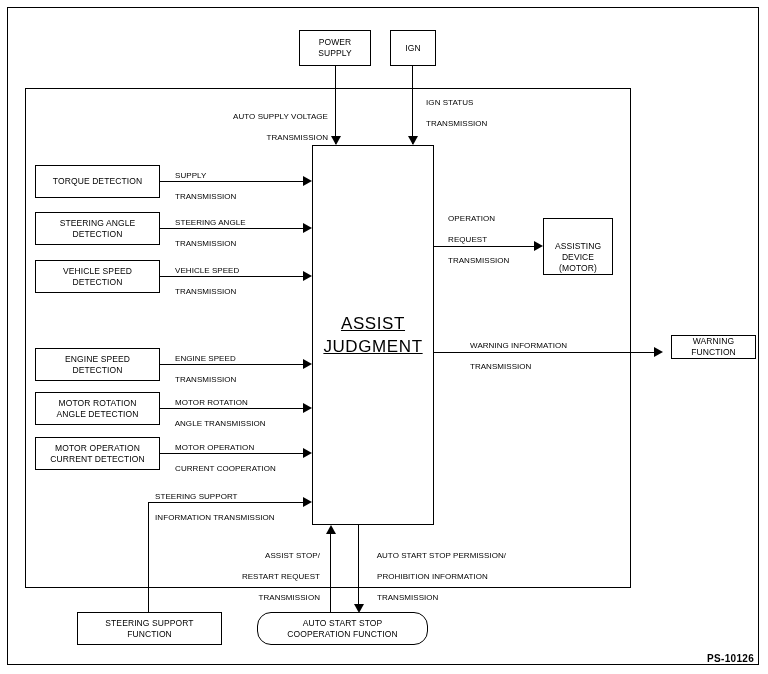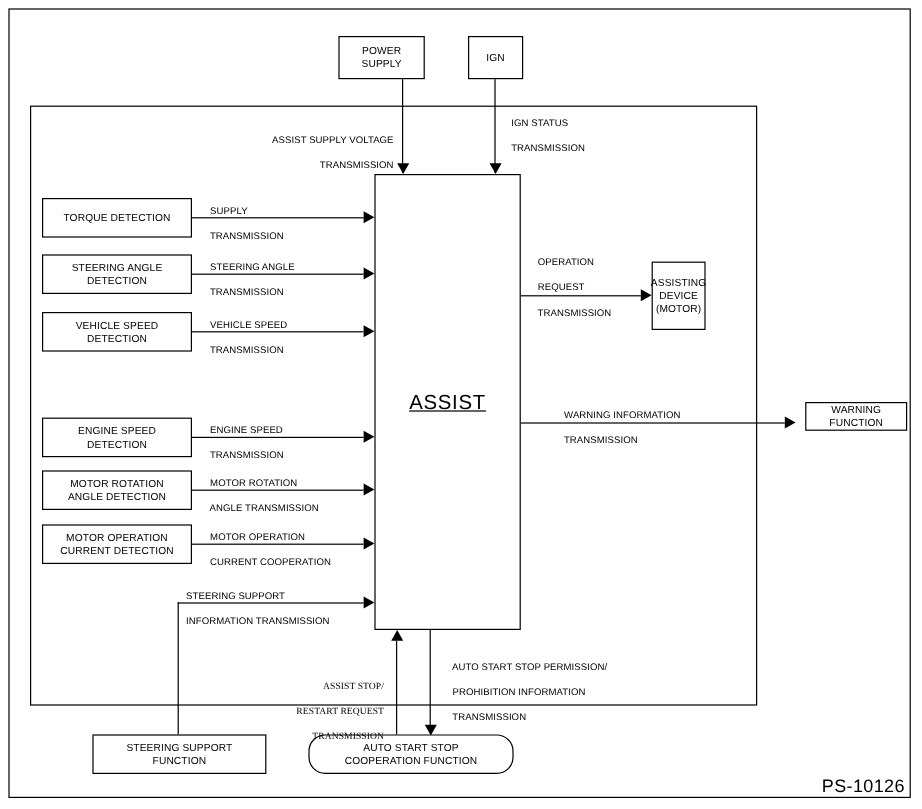--- a/index.html
+++ b/index.html
@@ -21,60 +21,61 @@
 
   .ln{position:absolute;background:#000;}
   .h{height:1px;}
   .v{width:1px;}
 
   .ar{position:absolute;width:0;height:0;}
   .ar-r{border-top:5px solid transparent;border-bottom:5px solid transparent;border-left:9px solid #000;}
   .ar-d{border-left:5px solid transparent;border-right:5px solid transparent;border-top:9px solid #000;}
   .ar-u{border-left:5px solid transparent;border-right:5px solid transparent;border-bottom:9px solid #000;}
 
-  #code{position:absolute;right:14px;bottom:10px;font-size:15px;color:#000;letter-spacing:.3px;}
+  #code{position:absolute;right:14px;bottom:10px;font-size:10px;color:#000;letter-spacing:.3px;font-weight:bold;}
 </style>
 </head>
 <body>
 
 <div id="page">
   <div id="frame"></div>
 
   <div class="sysbound" style="left:25px;top:88px;width:606px;height:500px;"></div>
 
-  <div class="node" style="left:282px;top:30px;width:72px;height:36px;">
+  <div class="node" style="left:299px;top:30px;width:72px;height:36px;">
     <div>
       <span>POWER</span>
       <span>SUPPLY</span>
     </div>
   </div>
   <div class="node" style="left:390px;top:30px;width:46px;height:36px;">
     <div>
       <span>IGN</span>
     </div>
   </div>
 
   <div class="ln v" style="left:335px;top:66px;height:78px;"></div>
   <div class="ar ar-d" style="left:331px;top:136px;"></div>
 
   <div class="ln v" style="left:412px;top:66px;height:78px;"></div>
   <div class="ar ar-d" style="left:408px;top:136px;"></div>
 
   <div class="lbl right" style="left:180px;top:101px;width:148px;">
-    <span>ASSIST SUPPLY VOLTAGE</span><br>
+    <span>AUTO SUPPLY VOLTAGE</span><br>
     <span>TRANSMISSION</span>
   </div>
   <div class="lbl" style="left:417px;top:87px;">
     <span>IGN STATUS</span><br>
     <span>TRANSMISSION</span>
   </div>
 
   <div class="node big" style="left:312px;top:145px;width:122px;height:380px;text-decoration:underline;">
     <div>
       <span>ASSIST</span>
+      <span>JUDGMENT</span>
     </div>
   </div>
 
   <div class="node" style="left:35px;top:165px;width:125px;height:33px;">
     <div>
       <span>TORQUE DETECTION</span>
     </div>
   </div>
   <div class="node" style="left:35px;top:212px;width:125px;height:33px;">
     <div>
@@ -143,21 +144,21 @@
   </div>
   <div class="lbl" style="left:166px;top:387px;">
     <span>MOTOR ROTATION</span><br>
     <span>ANGLE TRANSMISSION</span>
   </div>
   <div class="lbl" style="left:166px;top:432px;">
     <span>MOTOR OPERATION</span><br>
     <span>CURRENT COOPERATION</span>
   </div>
 
-  <div class="node" style="left:543px;top:218px;width:45px;height:57px;">
+  <div class="node" style="left:543px;top:218px;width:70px;height:57px;align-items:flex-end;">
     <div>
       <span>ASSISTING</span>
       <span>DEVICE</span>
       <span>(MOTOR)</span>
     </div>
   </div>
   <div class="node" style="left:671px;top:335px;width:85px;height:24px;">
     <div>
       <span>WARNING</span>
       <span>FUNCTION</span>
@@ -198,21 +199,21 @@
   <div class="ar ar-r" style="left:303px;top:497px;"></div>
 
   <div class="lbl" style="left:146px;top:481px;">
     <span>STEERING SUPPORT</span><br>
     <span>INFORMATION TRANSMISSION</span>
   </div>
 
   <div class="ln v" style="left:330px;top:534px;height:78px;"></div>
   <div class="ar ar-u" style="left:326px;top:525px;"></div>
 
-  <div class="lbl right" style="left:205px;top:556px;width:115px;font-family:Liberation Serif, serif;">
+  <div class="lbl right" style="left:205px;top:540px;width:115px;">
     <span>ASSIST STOP/</span><br>
     <span>RESTART REQUEST</span><br>
     <span>TRANSMISSION</span>
   </div>
 
   <div class="ln v" style="left:358px;top:525px;height:82px;"></div>
   <div class="ar ar-d" style="left:354px;top:604px;"></div>
 
   <div class="lbl" style="left:368px;top:540px;">
     <span>AUTO START STOP PERMISSION/</span><br>

